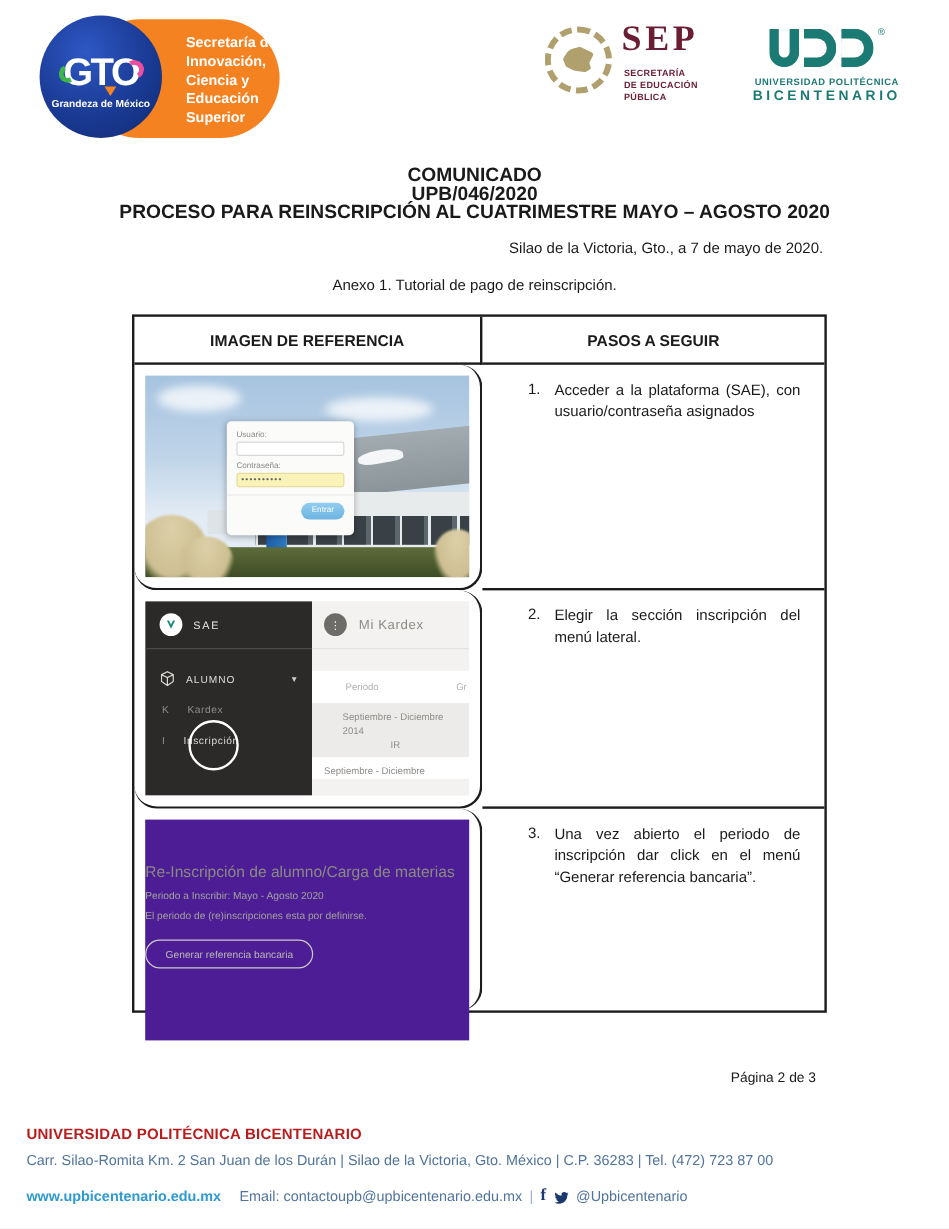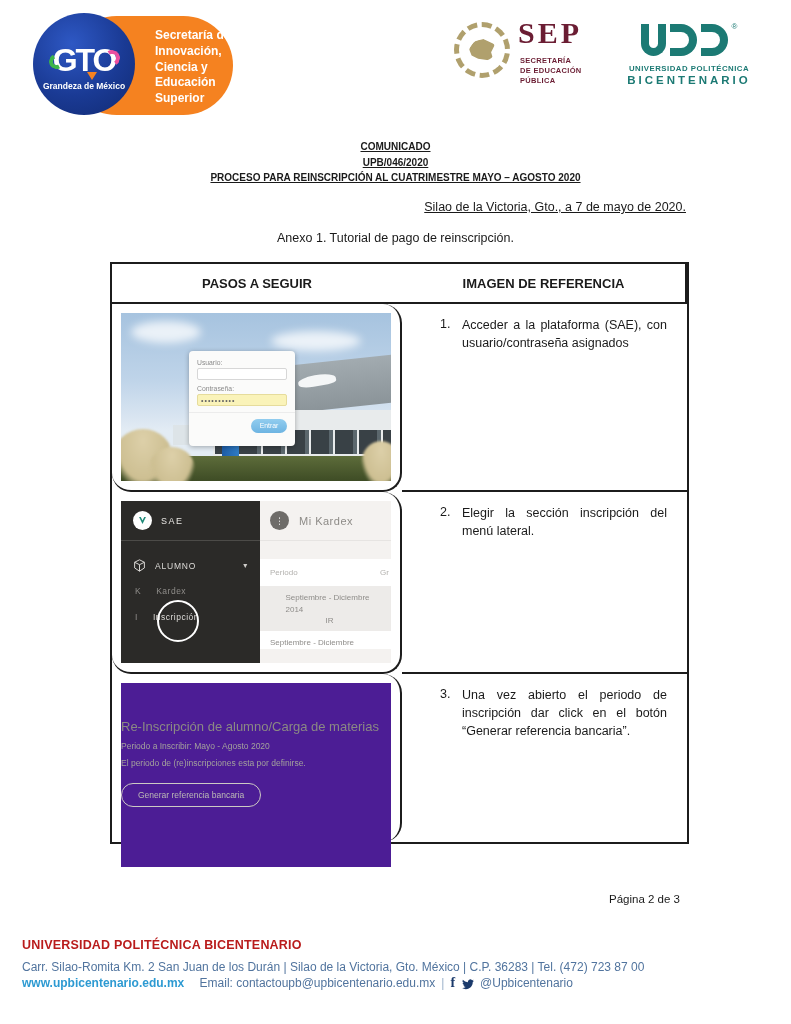--- a/index.html
+++ b/index.html
@@ -37,22 +37,22 @@
   .upb { position:absolute; left:610px; top:24px; width:158px; text-align:center; color:#1c7a74; }
   .upb-shapes { display:flex; justify-content:center; align-items:flex-start; gap:4px; height:36px; }
   .upb-u { width:25px; height:32px; border:8px solid #1c7a74; border-top:none; border-radius:0 0 15px 15px; }
   .upb-c { width:27px; height:32px; border:8px solid #1c7a74; border-left:none; border-radius:0 17px 17px 0; }
   .upb-reg { font-size:8px; line-height:1; margin-top:-1px; }
   .upb-line1 { font-size:7.8px; font-weight:bold; letter-spacing:0.5px; margin-top:4px; }
   .upb-line2 { font-size:11.5px; font-weight:bold; letter-spacing:3px; margin-top:1px; }
 
   
   .title-block { position:absolute; left:0; top:139px; width:100%; text-align:center;
-                 font-size:10px; font-weight:bold; line-height:15.5px;text-decoration:underline; }
-  .dateline { position:absolute; right:105px; top:200px; font-size:12.5px;text-decoration:underline; }
+                 font-size:16px; font-weight:bold; line-height:15.5px; }
+  .dateline { position:absolute; right:105px; top:200px; font-size:12.5px; }
   .annex { position:absolute; left:0; top:231px; width:100%; text-align:center; font-size:12.5px; }
 
   
   .ref-table { position:absolute; left:110px; top:262px; width:579px; border:2px solid #1c1c1c;
                display:grid; grid-template-columns:290px 1fr; grid-template-rows:40px 188px 182px 168px; }
   .cell { border-right:2px solid #1c1c1c; border-bottom:2px solid #1c1c1c; }
   .cell.last-col { border-right:none; }
   .cell.last-row { border-bottom:none; }
   .th { display:flex; align-items:center; justify-content:center; font-weight:bold; font-size:13px; }
   .img-cell { padding:9px;border-radius:19px; }
@@ -105,40 +105,40 @@
   .sae-circle-mark { position:absolute; left:36px; top:99px; width:42px; height:42px;
                      border:2px solid #fff; border-radius:50%; }
   .sae-main { position:absolute; left:139px; right:0; top:0; bottom:0; }
   .sae-topbar { height:40px; display:flex; align-items:center; gap:10px; padding-left:10px;
                 border-bottom:1px solid #e6e4e2; }
   .sae-dots { width:19px; height:19px; border-radius:50%; background:#6e6c69; color:#fff; font-size:9px;
               display:flex; align-items:center; justify-content:center; }
   .sae-title { color:#8d8b87; font-size:11px; letter-spacing:0.5px; }
   .sae-table { margin-top:18px; font-size:8px; }
   .sae-hrow { background:#fff; color:#b3b1ae; display:flex; justify-content:space-between;
-              padding:9px 2px 9px 10px; }
+              padding:9px 2px 9px 28px; }
   .sae-row1 { background:#edebe9; color:#8f8d8a; display:flex; justify-content:space-between;
               align-items:center; padding:6px 2px 6px 10px;flex-direction:column; }
   .sae-row1 .per { width:88px; line-height:1.5; }
   .sae-row2 { background:#fff; color:#8f8d8a; padding:7px 2px 2px 10px; }
 
   
   .shot-reins { position:relative; width:270px; height:184px; background:#4c1d95; 
                 color:#8b8984; }
   .reins-title { padding-top:36px; font-size:13px; }
   .reins-line { font-size:8.5px; color:#a3a19c; margin-top:7px; }
   .reins-btn { display:inline-block; margin-top:15px; border:1px solid #ccc9c4; border-radius:13px;
                padding:6px 16px; color:#bcbab5; font-size:8.5px; background:transparent; }
 
   
   .page-number { position:absolute; right:111px; top:893px; font-size:11.5px; }
   .footer { position:absolute; left:22px; top:938px; width:750px; }
   .f-inst { color:#b91c1c; font-weight:bold; font-size:12.5px; letter-spacing:0.2px; }
   .f-addr { color:#51749e; font-size:12px; margin-top:8px; }
-  .f-line3 { display:flex; align-items:center; gap:6px; margin-top:2px; font-size:12px; color:#51749e; }
+  .f-line3 { display:flex; align-items:center; gap:6px; margin-top:16px; font-size:12px; color:#51749e; }
   .f-web { color:#2d9ad2; font-weight:bold; }
   .f-sep { color:#9db2ca; }
   .f-fb { color:#1b3a6b; font-family:"Liberation Serif", serif; font-weight:bold; font-size:14px; line-height:1; }
   .f-social { font-weight:normal; }
 </style>
 </head>
 <body>
 
 <div class="page">
 
@@ -183,22 +183,22 @@
     <div>COMUNICADO</div>
     <div>UPB/046/2020</div>
     <div>PROCESO PARA REINSCRIPCIÓN AL CUATRIMESTRE MAYO – AGOSTO 2020</div>
   </div>
 
   <div class="dateline">Silao de la Victoria, Gto., a 7 de mayo de 2020.</div>
   <div class="annex">Anexo 1. Tutorial de pago de reinscripción.</div>
 
   <div class="ref-table">
 
+    <div class="cell th">IMAGEN DE REFERENCIA</div>
     <div class="cell th last-col">PASOS A SEGUIR</div>
-    <div class="cell th">IMAGEN DE REFERENCIA</div>
 
     <div class="cell img-cell">
       <div class="shot-login">
         <div class="cloud" style="left:10px;top:8px;width:70px;height:22px;"></div>
         <div class="cloud" style="left:150px;top:18px;width:90px;height:20px;"></div>
         <div class="bld-slab"></div>
         <div class="bld-swoosh"></div>
         <div class="bld-lower">
           <div class="bld-windows"></div>
         </div>
@@ -286,21 +286,21 @@
       <div class="shot-reins">
         <div class="reins-title">Re-Inscripción de alumno/Carga de materias</div>
         <div class="reins-line">Periodo a Inscribir: Mayo - Agosto 2020</div>
         <div class="reins-line">El periodo de (re)inscripciones esta por definirse.</div>
         <div class="reins-btn">Generar referencia bancaria</div>
       </div>
     </div>
     <div class="cell steps-cell last-col last-row">
       <div class="step">
         <div class="step-num">3.</div>
-        <div class="step-text">Una vez abierto el periodo de inscripción dar click en el botón “Generar referencia bancaria”.</div>
+        <div class="step-text">Una vez abierto el periodo de inscripción dar click en el menú “Generar referencia bancaria”.</div>
       </div>
     </div>
   </div>
 
   <div class="page-number">Página 2 de 3</div>
 
   <div class="footer">
     <div class="f-inst">UNIVERSIDAD POLITÉCNICA BICENTENARIO</div>
     <div class="f-addr">Carr. Silao-Romita Km. 2 San Juan de los Durán  |  Silao de la Victoria, Gto. México  |  C.P. 36283  |  Tel. (472) 723 87 00</div>
     <div class="f-line3">

